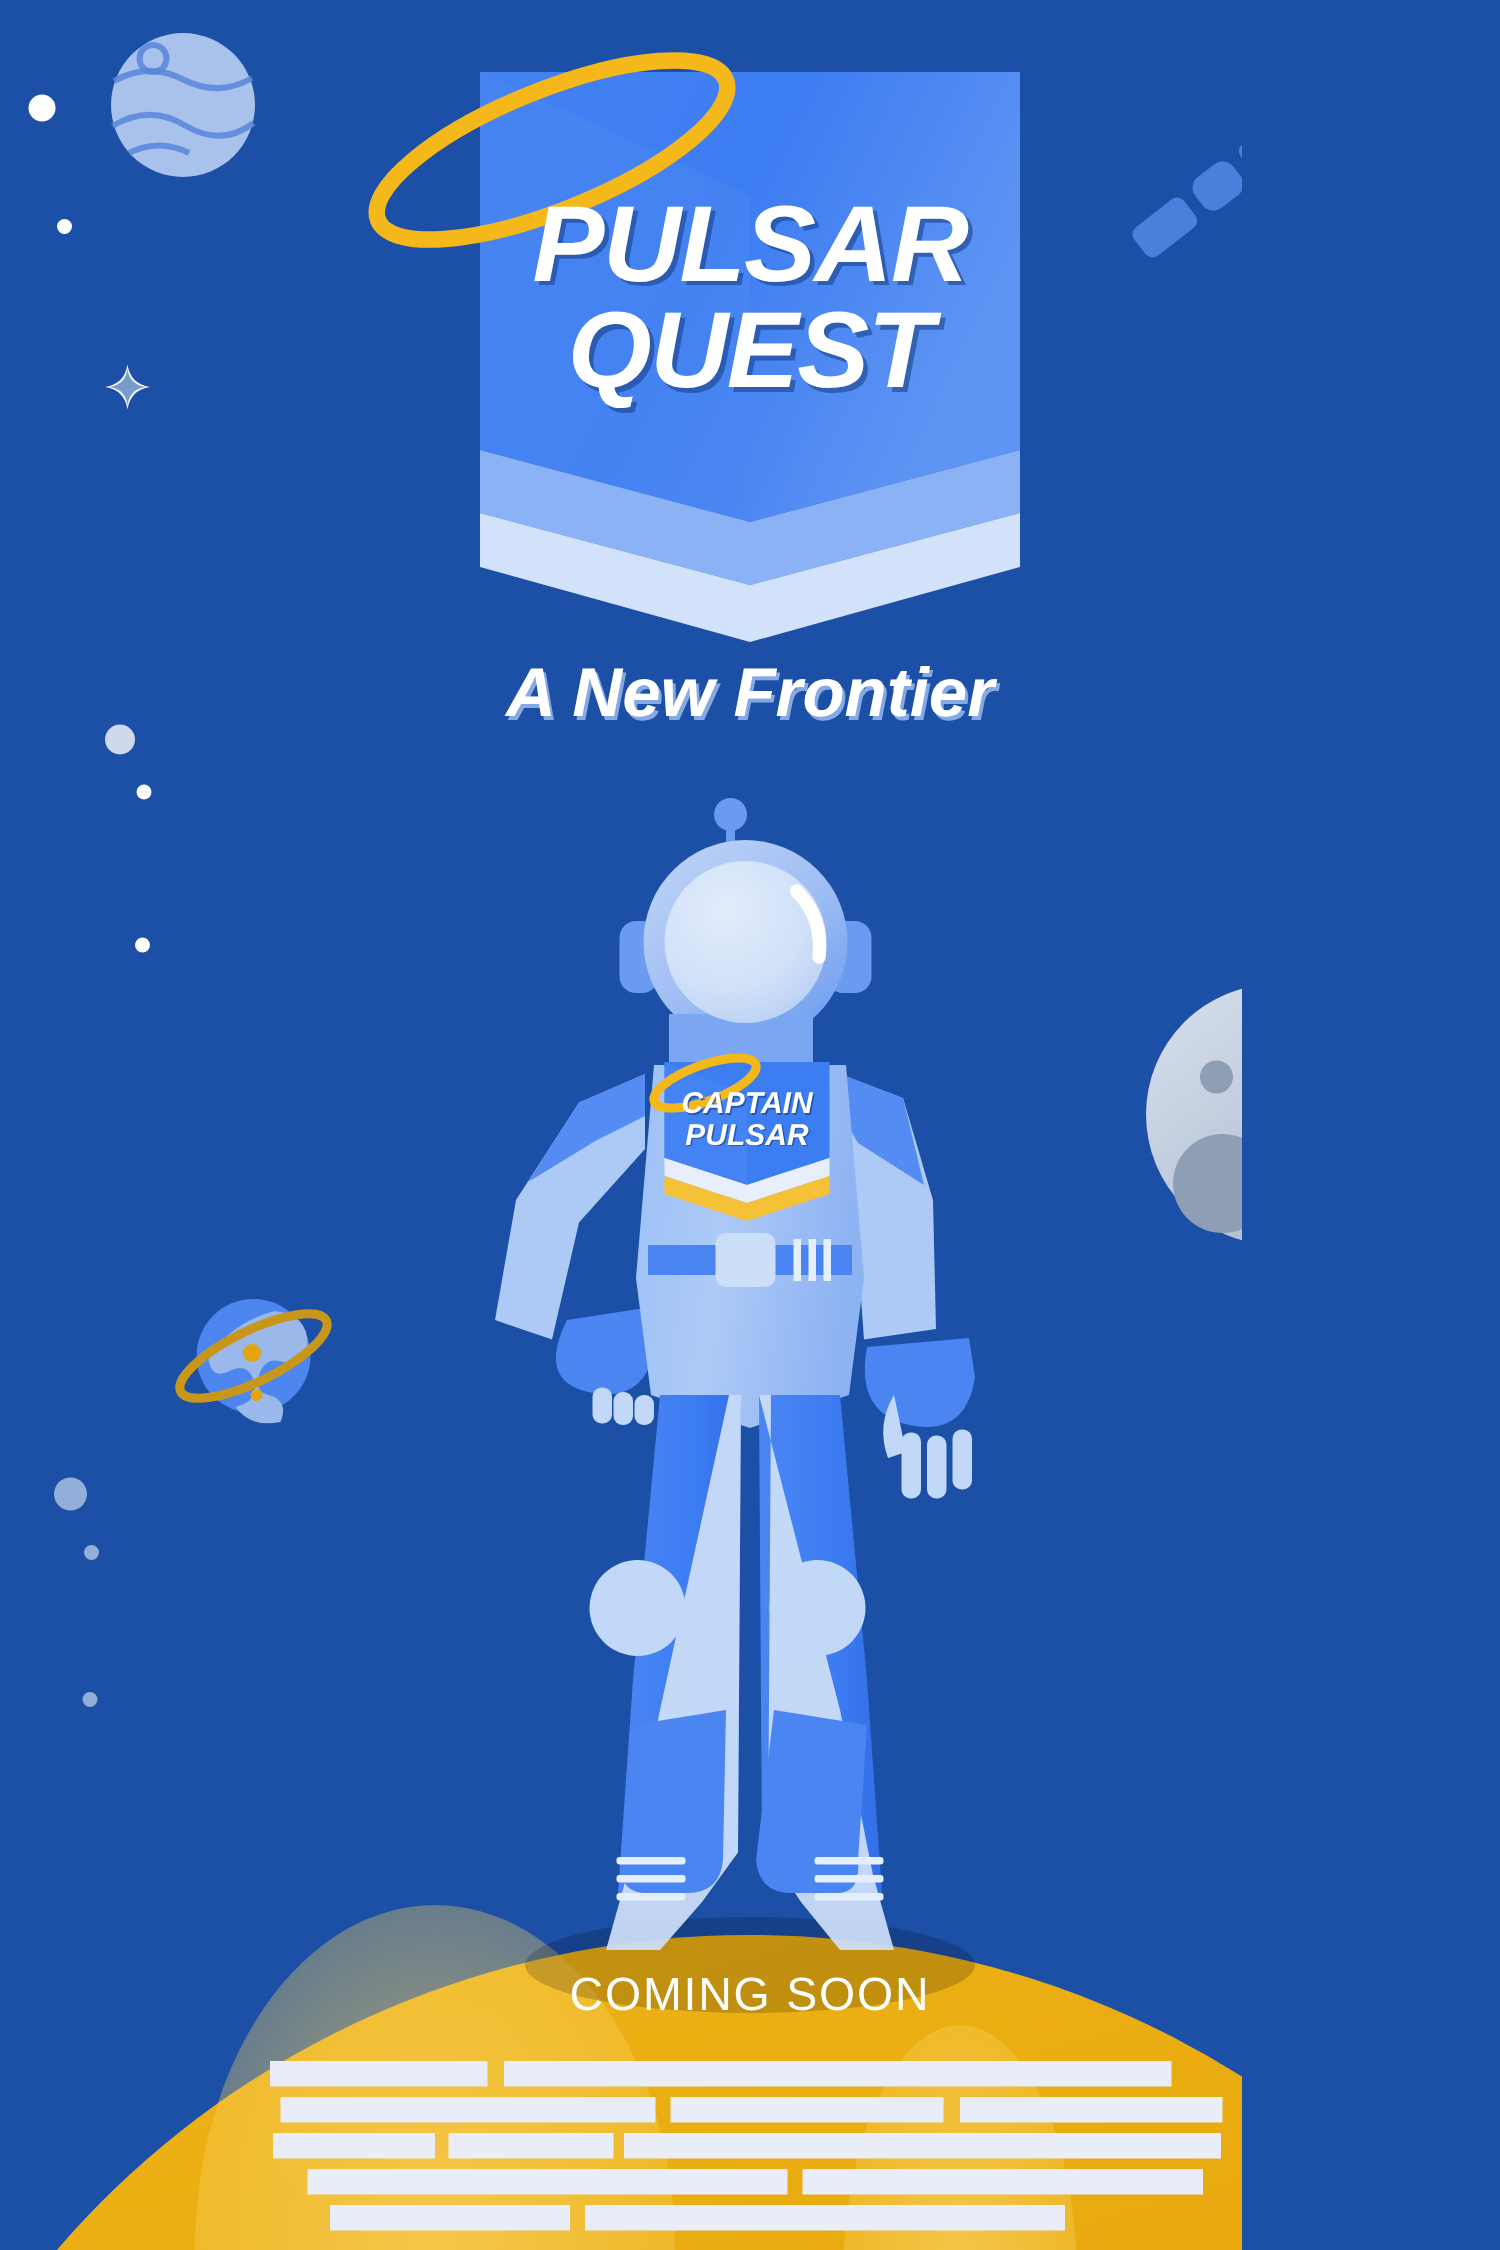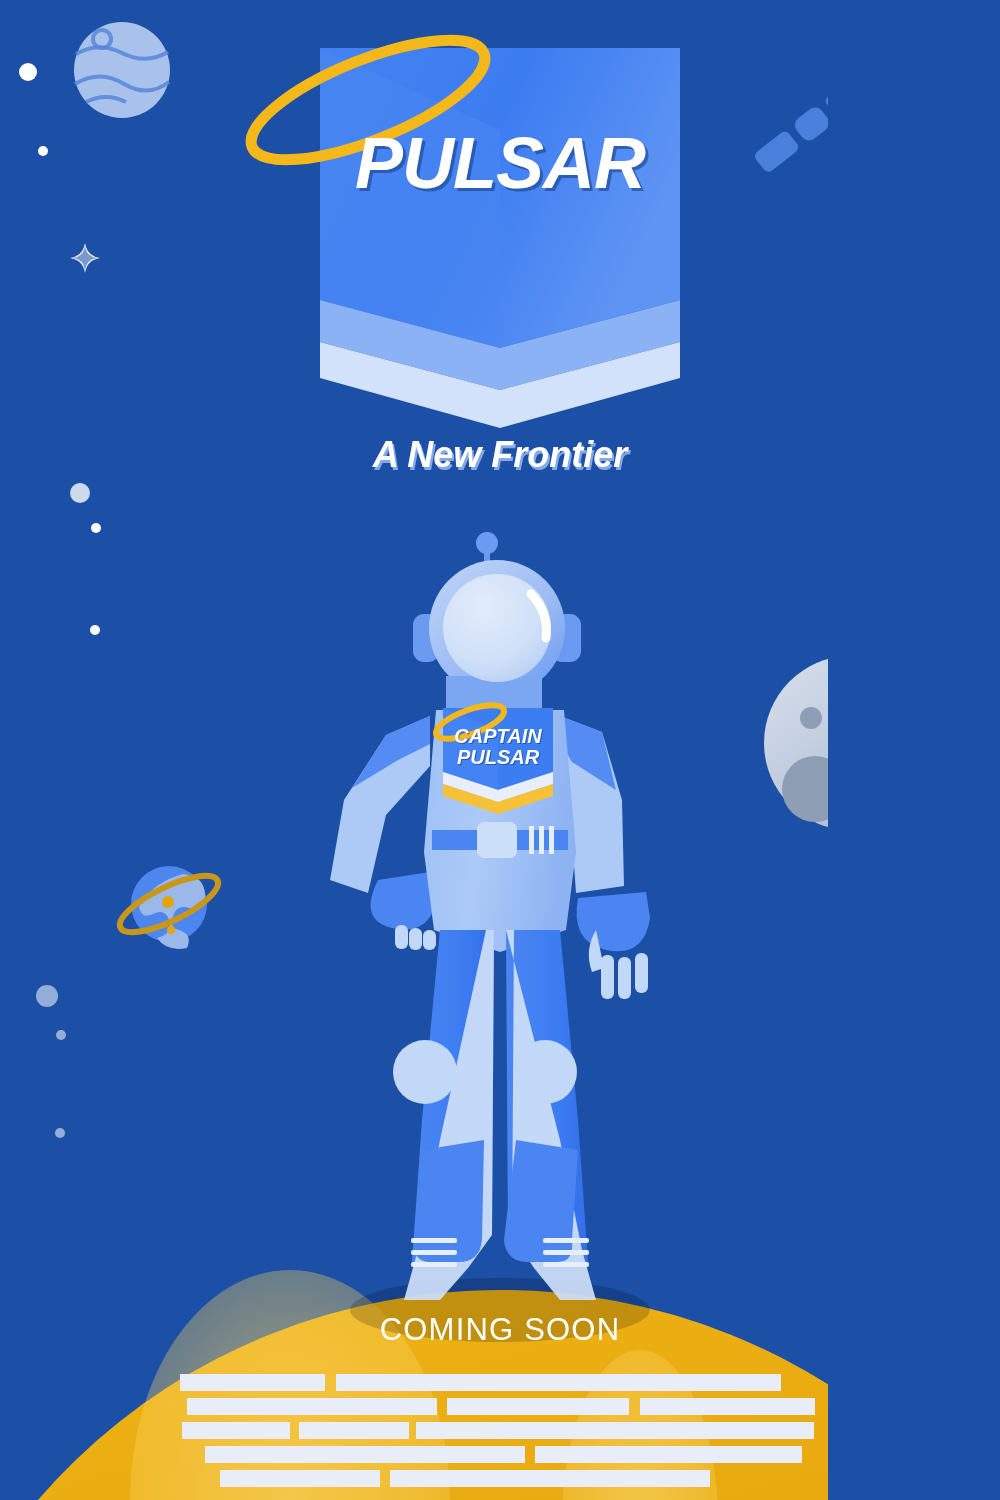--- a/index.html
+++ b/index.html
@@ -27,21 +27,21 @@
     font-size:72px; font-weight:bold; font-style:italic;
     line-height:0.98;
     color:#ffffff;
     letter-spacing:-1px;
     text-shadow: 3px 3px 0 rgba(20,60,130,0.55);
     z-index:6;
   }
   #subtitle {
     position:absolute; left:0; top:434px; width:1000px;
     text-align:center;
-    font-size:36px; font-style:italic; font-weight:bold;
+    font-size:46px; font-style:italic; font-weight:bold;
     color:#ffffff;
     text-shadow: 2px 3px 0 rgba(150,185,240,0.85);
     z-index:6;
   }
   
   #coming-soon {
     position:absolute; left:0; top:1312px; width:1000px;
     text-align:center;
     font-size:31px; font-weight:normal;
     letter-spacing:1.2px;
@@ -179,20 +179,21 @@
     <path d="M320 48 L680 48 L680 300 L500 348 L320 300 Z" fill="url(#gBanner)"></path>
     <path d="M320 48 L500 130 L500 348 L320 300 Z" fill="#4a87f3" opacity="0.55"></path>
     <path d="M320 300 L500 348 L680 300 L680 342 L500 390 L320 342 Z" fill="#8ab2f5"></path>
     <path d="M320 342 L500 390 L680 342 L680 378 L500 428 L320 378 Z" fill="#d3e2fb"></path>
 
     <ellipse cx="368" cy="100" rx="125" ry="40" fill="none" stroke="#f5b81b" stroke-width="11" transform="rotate(-22 368 100)"></ellipse>
   </svg>
 
   <div id="logo-title">
     <div>PULSAR</div>
+    <div>QUEST</div>
   </div>
 
   <div id="subtitle">A New Frontier</div>
 
   <svg class="layer" width="1000" height="1500" viewBox="0 0 1000 1500" xmlns="http://www.w3.org/2000/svg">
 
     <g>
       <rect x="484" y="548" width="6" height="48" fill="#6a9bf0"></rect>
       <circle cx="487" cy="543" r="11" fill="#6a9bf0"></circle>
     </g>

